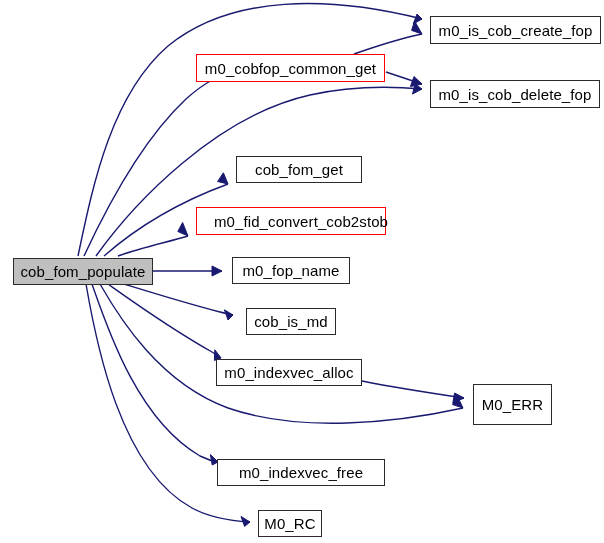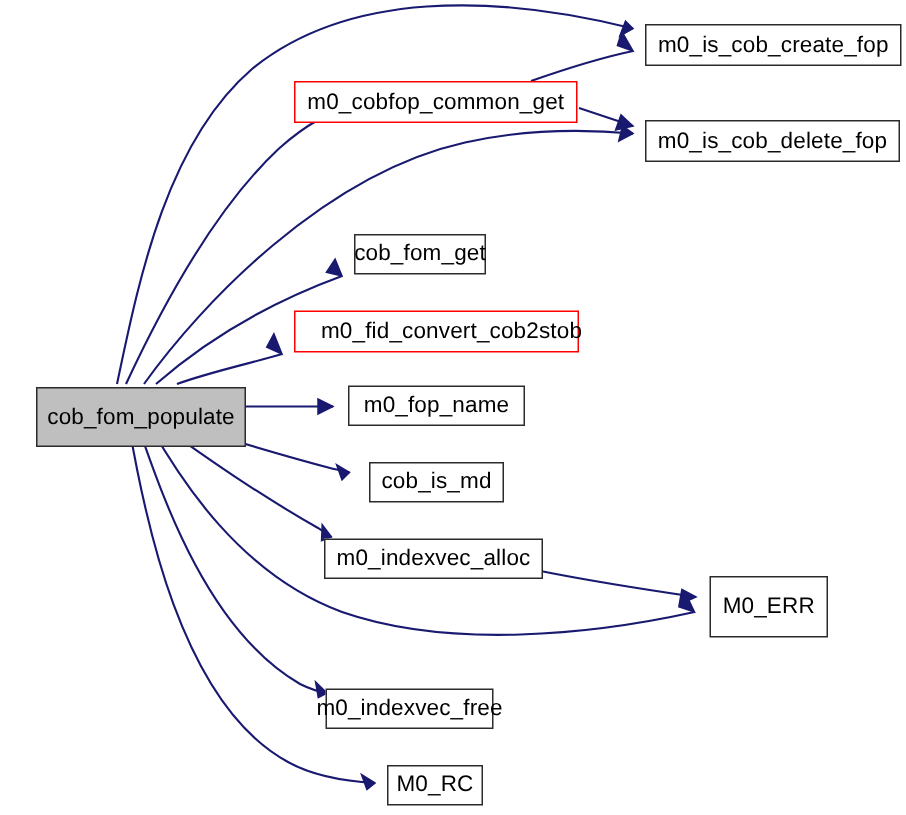--- a/index.html
+++ b/index.html
@@ -121,51 +121,51 @@
         <path class="edge-path" d="M 386,72 C 398,76 410,80 422,84"></path>
         <path class="edge-head" d="M 422,84 L 414.0,76.6 L 410.4,86.6 Z"></path>
       </g>
       <g>
         <path class="edge-path" d="M 362,381 C 392,387 430,393 464,398"></path>
         <path class="edge-head" d="M 464,398 L 454.6,393.0 L 452.8,403.2 Z"></path>
       </g>
     </svg>
 
   <div id="node-layer">
-      <div class="graph-node current" style="left: 24px; top: 258px; width: 140px; height: 40px; justify-content: center;">
+      <div class="graph-node current" style="left: 13px; top: 258px; width: 140px; height: 27px; justify-content: center;">
         <span class="node-label">cob_fom_populate</span>
       </div>
       <div class="graph-node flagged" style="left: 196px; top: 54px; width: 189px; height: 28px;">
         <span class="node-label">m0_cobfop_common_get</span>
       </div>
       <div class="graph-node" style="left: 430px; top: 16px; width: 171px; height: 28px;">
         <span class="node-label">m0_is_cob_create_fop</span>
       </div>
       <div class="graph-node" style="left: 430px; top: 80px; width: 170px; height: 28px;">
         <span class="node-label">m0_is_cob_delete_fop</span>
       </div>
-      <div class="graph-node" style="left: 236px; top: 156px; width: 88px; height: 27px;">
+      <div class="graph-node" style="left: 236px; top: 156px; width: 126px; height: 27px;">
         <span class="node-label">cob_fom_get</span>
       </div>
       <div class="graph-node flagged" style="left: 196px; top: 207px; width: 190px; height: 28px; padding-left: 20px;">
         <span class="node-label">m0_fid_convert_cob2stob</span>
       </div>
       <div class="graph-node" style="left: 232px; top: 257px; width: 118px; height: 27px;">
         <span class="node-label">m0_fop_name</span>
       </div>
       <div class="graph-node" style="left: 246px; top: 308px; width: 90px; height: 27px;">
         <span class="node-label">cob_is_md</span>
       </div>
       <div class="graph-node" style="left: 216px; top: 359px; width: 146px; height: 27px;">
         <span class="node-label">m0_indexvec_alloc</span>
       </div>
       <div class="graph-node" style="left: 473px; top: 384px; width: 79px; height: 41px;">
         <span class="node-label">M0_ERR</span>
       </div>
-      <div class="graph-node" style="left: 217px; top: 459px; width: 112px; height: 27px;">
+      <div class="graph-node" style="left: 217px; top: 459px; width: 168px; height: 27px;">
         <span class="node-label">m0_indexvec_free</span>
       </div>
       <div class="graph-node" style="left: 258px; top: 510px; width: 64px; height: 27px;">
         <span class="node-label">M0_RC</span>
       </div>
     </div>
 
 </div>
 
 </body></html>

